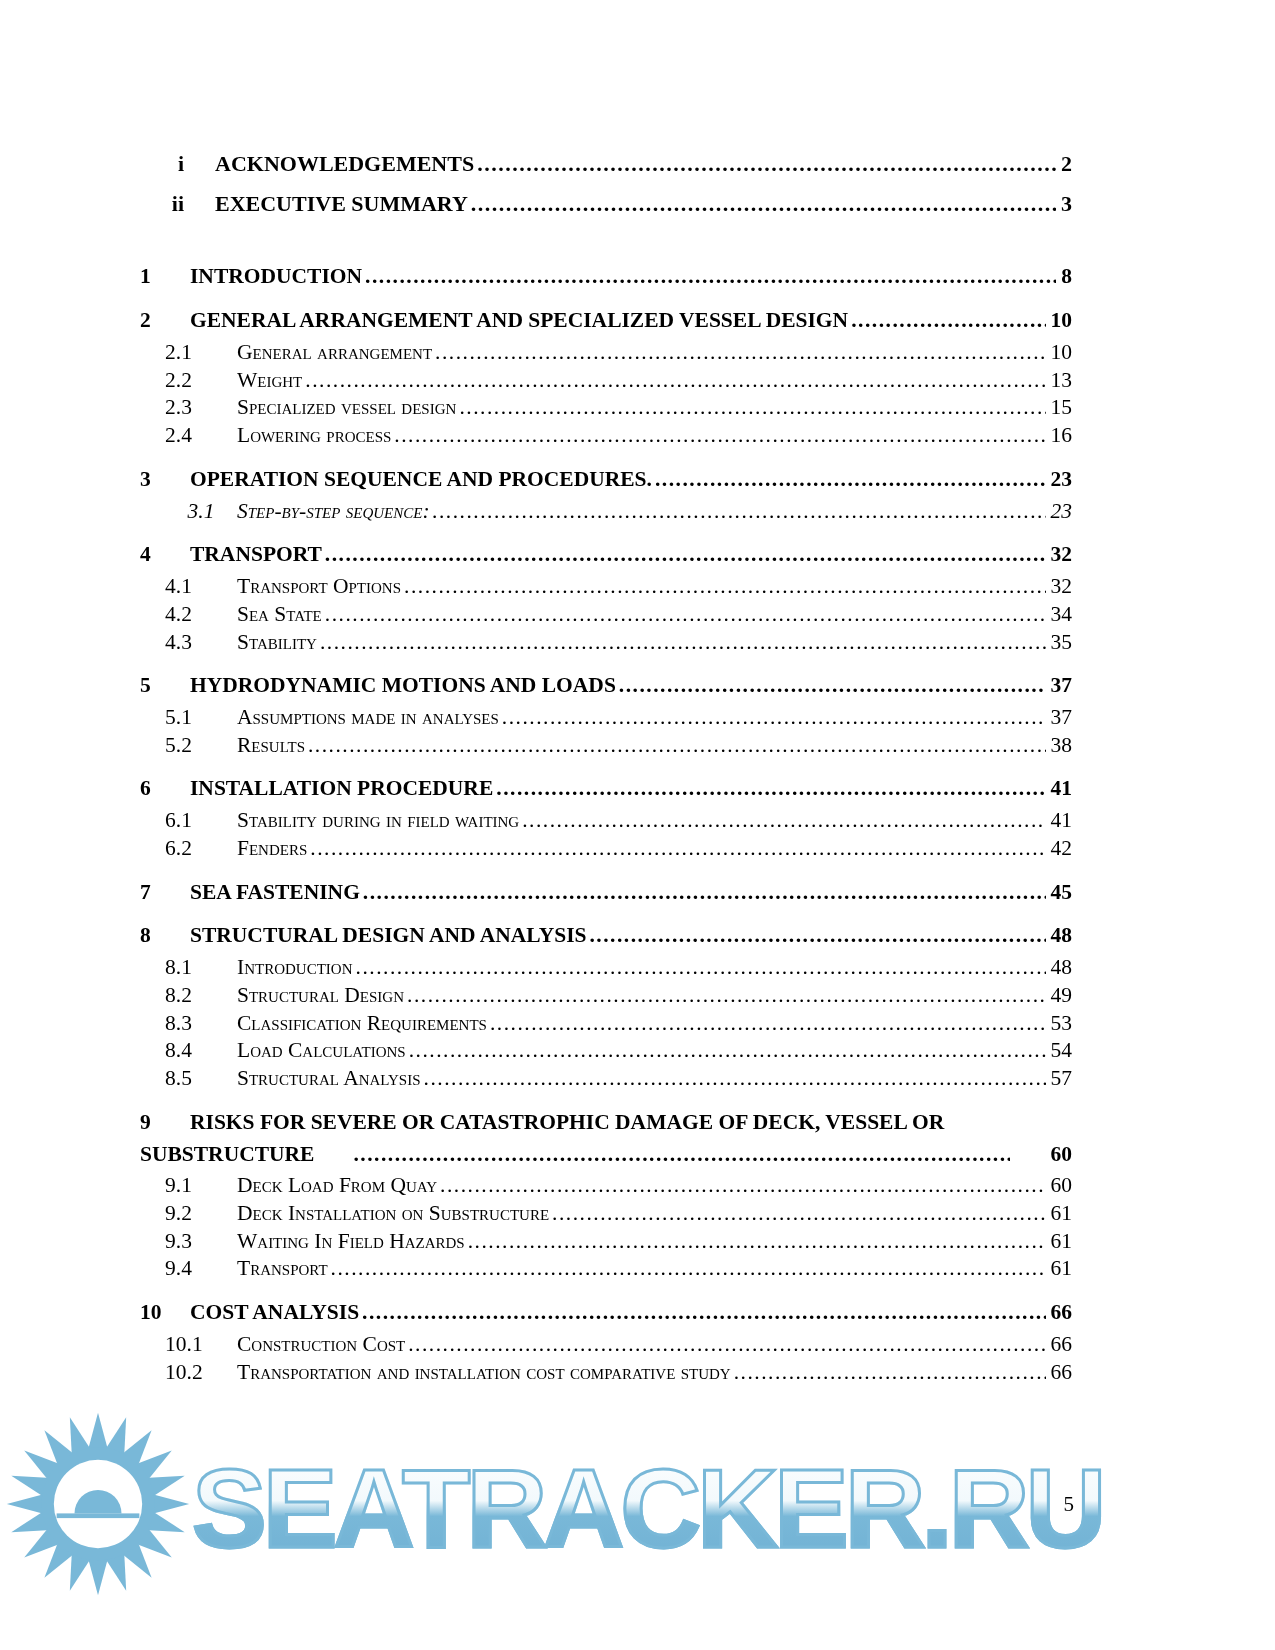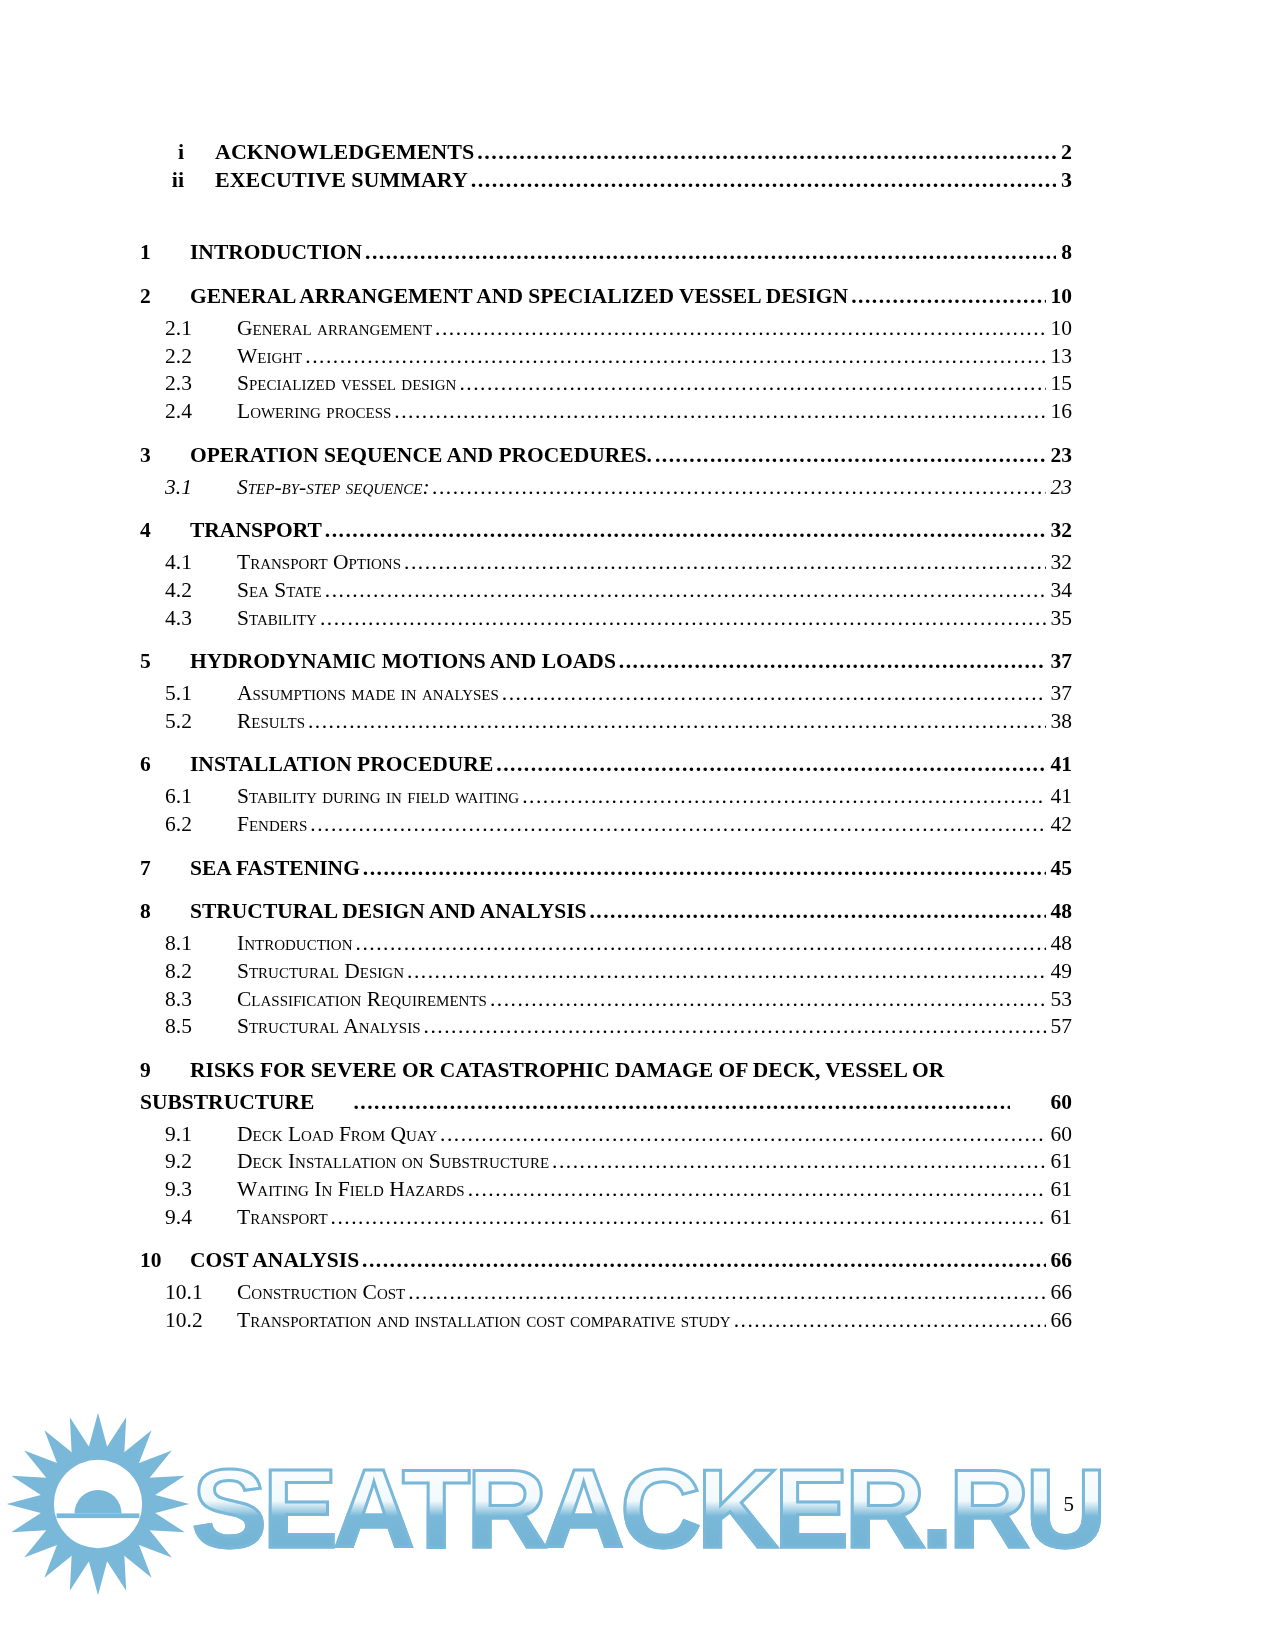--- a/index.html
+++ b/index.html
@@ -20,39 +20,39 @@
   }
 
   
   .fm-block { margin-bottom: 46px; }
   .fm-row {
     display: flex; align-items: baseline;
     font-weight: bold;
     font-size: 22px; line-height: 1.26;
   }
   .fm-row .num { flex: none; width: 44px; text-align: right; margin-right: 31px; }
-  .fm-row .title { flex: 0 1 auto; white-space: nowrap; }
+  .fm-row .title { flex: 0 1 auto; white-space: nowrap; margin-top: 12px; }
 
   
   .toc-row {
     display: flex; align-items: baseline;
     font-size: 21.5px; line-height: 1.29;
   }
   .toc-row .num { flex: none; }
   .toc-row .title { flex: 0 1 auto; white-space: nowrap; }
 
   .lvl1 { font-weight: bold; margin-top: 16px; margin-bottom: 4px; }
   .lvl1 .num { width: 50px; }
   .lvl1.cont { margin-top: 0; gap: 36px; }
 
   .lvl2 { padding-left: 25px; }
   .lvl2 .num { width: 72px; }
   .lvl2 .title { font-variant: small-caps; }
 
-  .italic { font-style: italic; }
+  .italic { font-style: italic; text-align: center; }
 
   .dots {
     flex: 1 1 auto; min-width: 12px;
     overflow: hidden; white-space: nowrap;
     margin: 0 3px;
   }
   .dots::after {
     content: "..........................................................................................................................................................................................................................................................";
     letter-spacing: 1.5px;
   }
@@ -243,20 +243,26 @@
         <span class="num">8.2</span>
         <span class="title">Structural Design</span>
         <span class="dots"></span>
         <span class="pg">49</span>
       </div>
       <div class="toc-row lvl2">
         <span class="num">8.3</span>
         <span class="title">Classification Requirements</span>
         <span class="dots"></span>
         <span class="pg">53</span>
+      </div>
+      <div class="toc-row lvl2">
+        <span class="num">8.4</span>
+        <span class="title">Load Calculations</span>
+        <span class="dots"></span>
+        <span class="pg">54</span>
       </div>
       <div class="toc-row lvl2">
         <span class="num">8.5</span>
         <span class="title">Structural Analysis</span>
         <span class="dots"></span>
         <span class="pg">57</span>
       </div>
       <div class="toc-row lvl1">
         <span class="num">9</span>
         <span class="title">RISKS FOR SEVERE OR CATASTROPHIC DAMAGE OF DECK, VESSEL OR</span>

